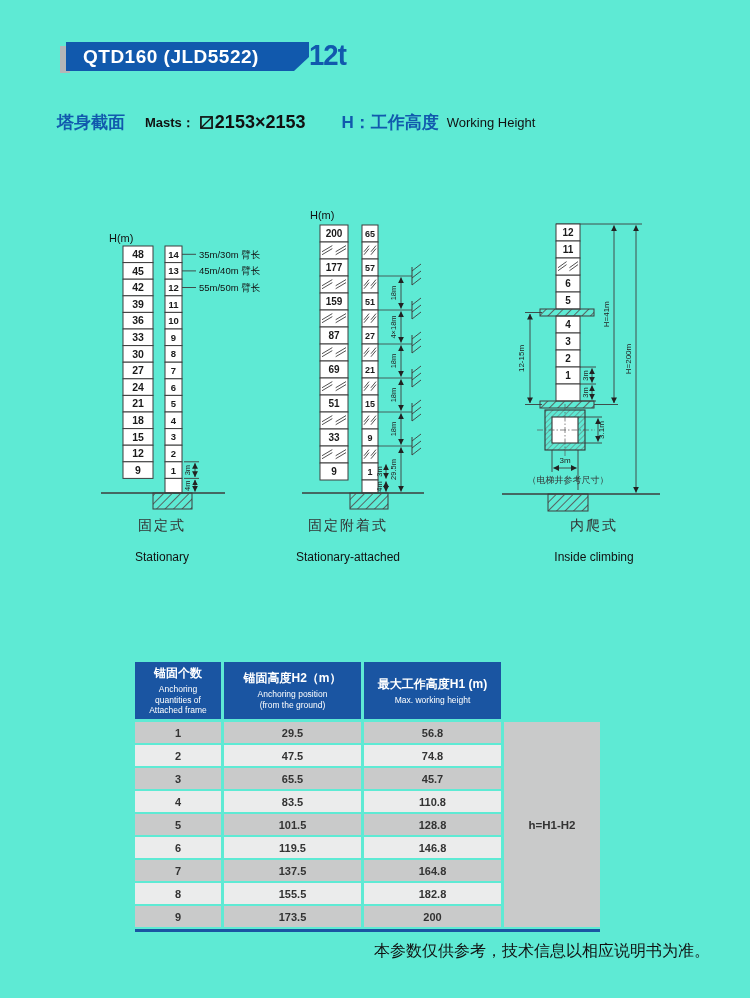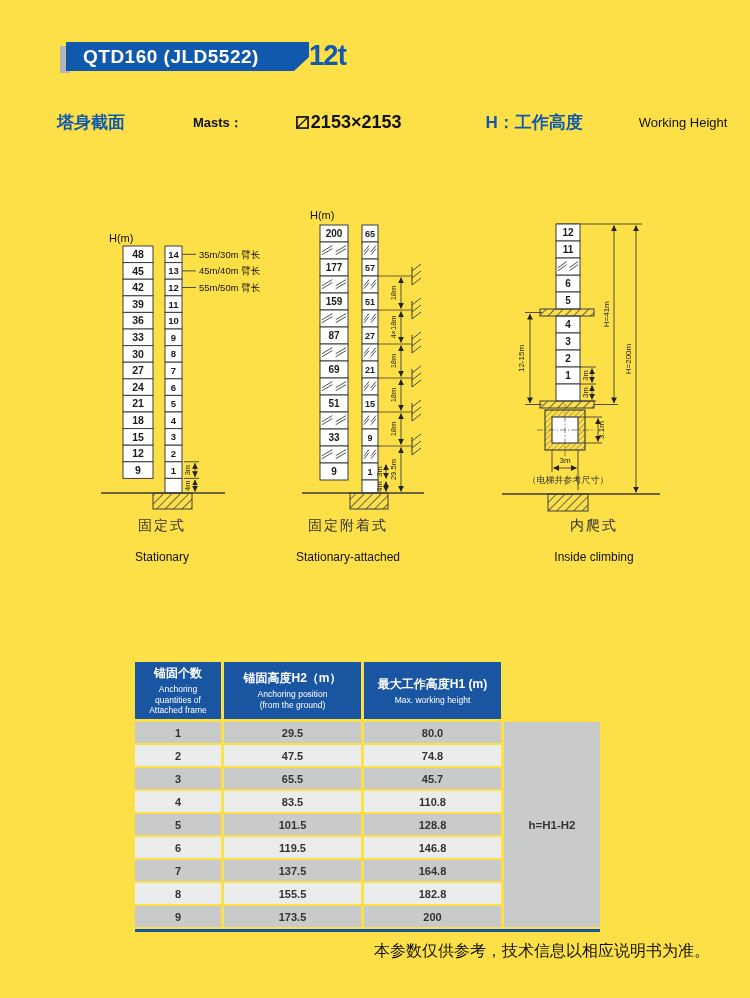--- a/index.html
+++ b/index.html
@@ -1,29 +1,29 @@
 <!DOCTYPE html>
 <html style="--blue: #1159AD; --hblue: #1A55A2; --rowd: #C9CACA; --rowl: #EBECEC;"><head>
 <meta charset="utf-8">
 <title>QTD160 (JLD5522)</title>
 <style>
   html,body{margin:0;padding:0;background:#fff;}
-  .page{position:relative;width:750px;height:998px;background:#fde047;overflow:hidden;
+  .page{position:relative;width:750px;height:998px;background:#5eead4;overflow:hidden;
         font-family:"Liberation Sans","DejaVu Sans",sans-serif;color:#111;}
 
   
   .banner-shadow{position:absolute;left:60px;top:46px;width:10px;height:27px;background:#b4b6b8;}
   .banner{position:absolute;left:66px;top:42px;width:226px;height:29px;background:var(--blue,#1159AD);
           clip-path:polygon(0 0,100% 0,100% 52%,calc(100% - 15px) 100%,0 100%);
           color:#fff;font-size:19px;font-weight:bold;line-height:29px;padding-left:17px;letter-spacing:.5px;}
   .capacity{position:absolute;left:309px;top:39px;font-size:29px;font-weight:800;color:var(--blue,#1159AD);
             letter-spacing:-1px;transform:scaleX(.95);transform-origin:left;}
 
   
-  .subtitle{position:absolute;left:57px;top:111px;display:flex;align-items:center;gap:48px;}
+  .subtitle{position:absolute;left:57px;top:111px;display:flex;align-items:center;}
   .cn-blue{color:var(--blue,#1159AD);font-size:17px;font-weight:bold;}
   .en-md{font-size:13px;color:#111;font-weight:600;margin-left:20px;}
   .mast-size{display:flex;align-items:center;margin-left:5px;font-size:18px;font-weight:bold;color:#111;}
   .mast-size svg{margin-right:2px;}
   .h-gap{margin-left:36px;}
   .en-reg{font-size:13px;color:#111;margin-left:8px;}
 
   .diag{position:absolute;}
   .ln{stroke:#3C3C3C;stroke-width:.9;}
   .ln2{stroke:#3C3C3C;stroke-width:1.5;}
@@ -419,21 +419,21 @@
       </div>
       <div class="th">
         <div class="th-cn">最大工作高度H1 (m)</div>
         <div class="th-en">Max. working height</div>
       </div>
     </div>
     <div class="tbody" id="tbody">
         <div class="td td-formula row-dark">h=H1-H2</div>
         <div class="td row-dark">1</div>
         <div class="td row-dark">29.5</div>
-        <div class="td row-dark">80.0</div>
+        <div class="td row-dark">56.8</div>
         <div class="td row-light">2</div>
         <div class="td row-light">47.5</div>
         <div class="td row-light">74.8</div>
         <div class="td row-dark">3</div>
         <div class="td row-dark">65.5</div>
         <div class="td row-dark">45.7</div>
         <div class="td row-light">4</div>
         <div class="td row-light">83.5</div>
         <div class="td row-light">110.8</div>
         <div class="td row-dark">5</div>

